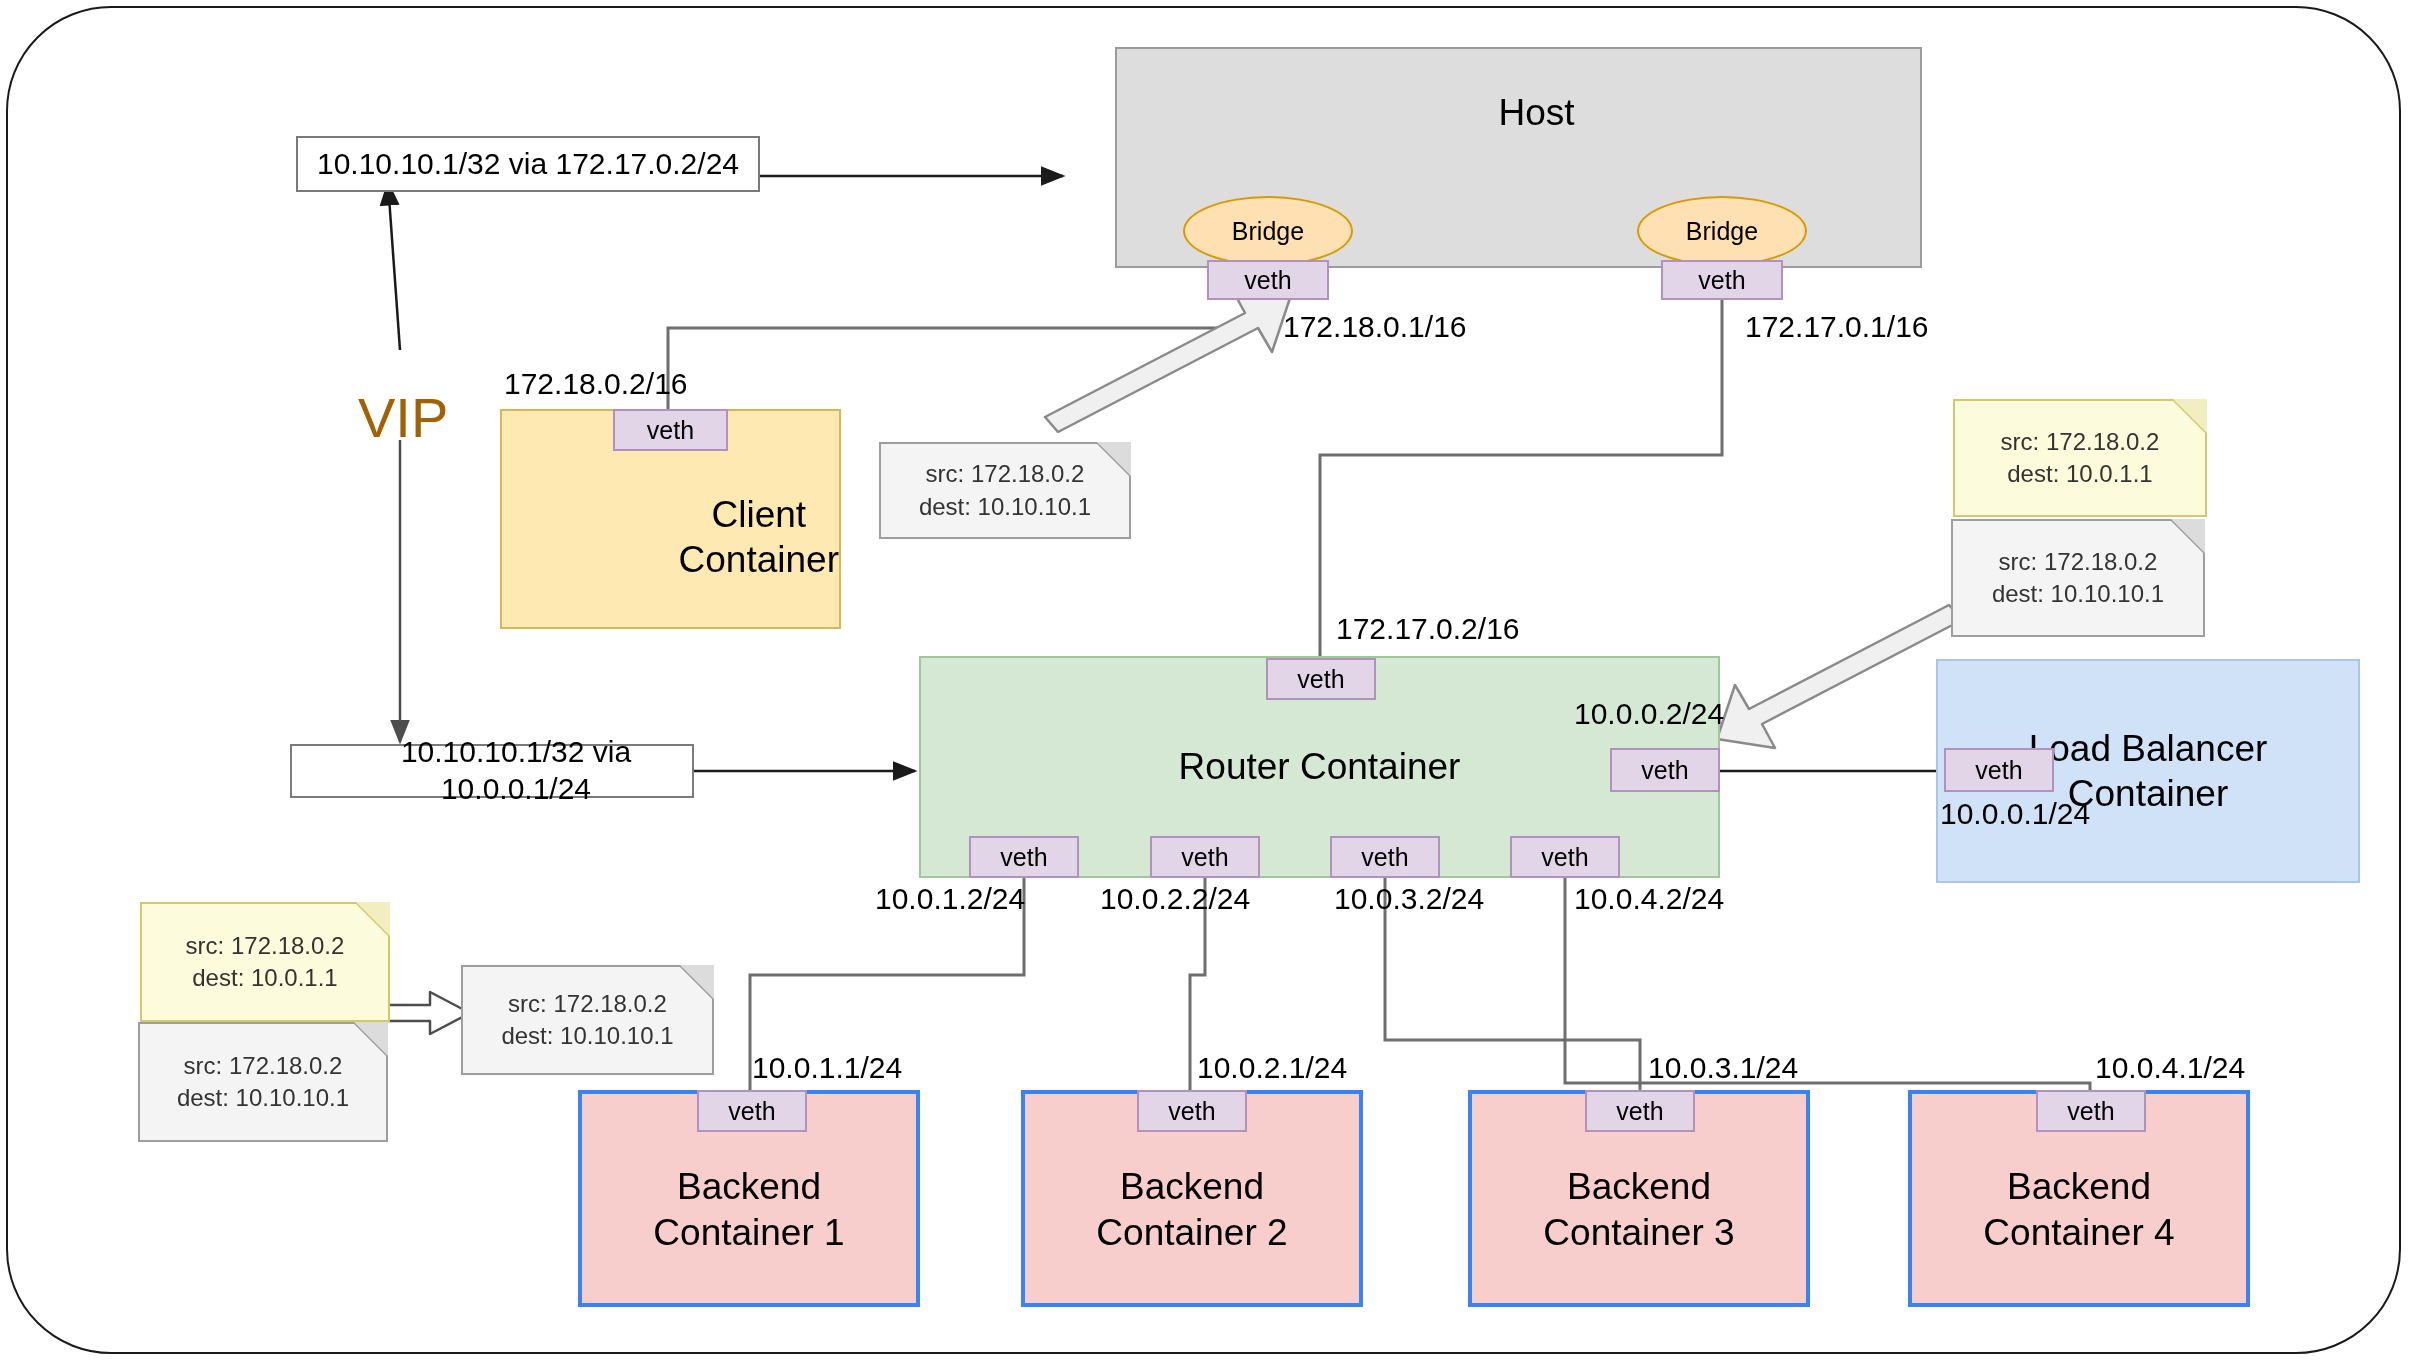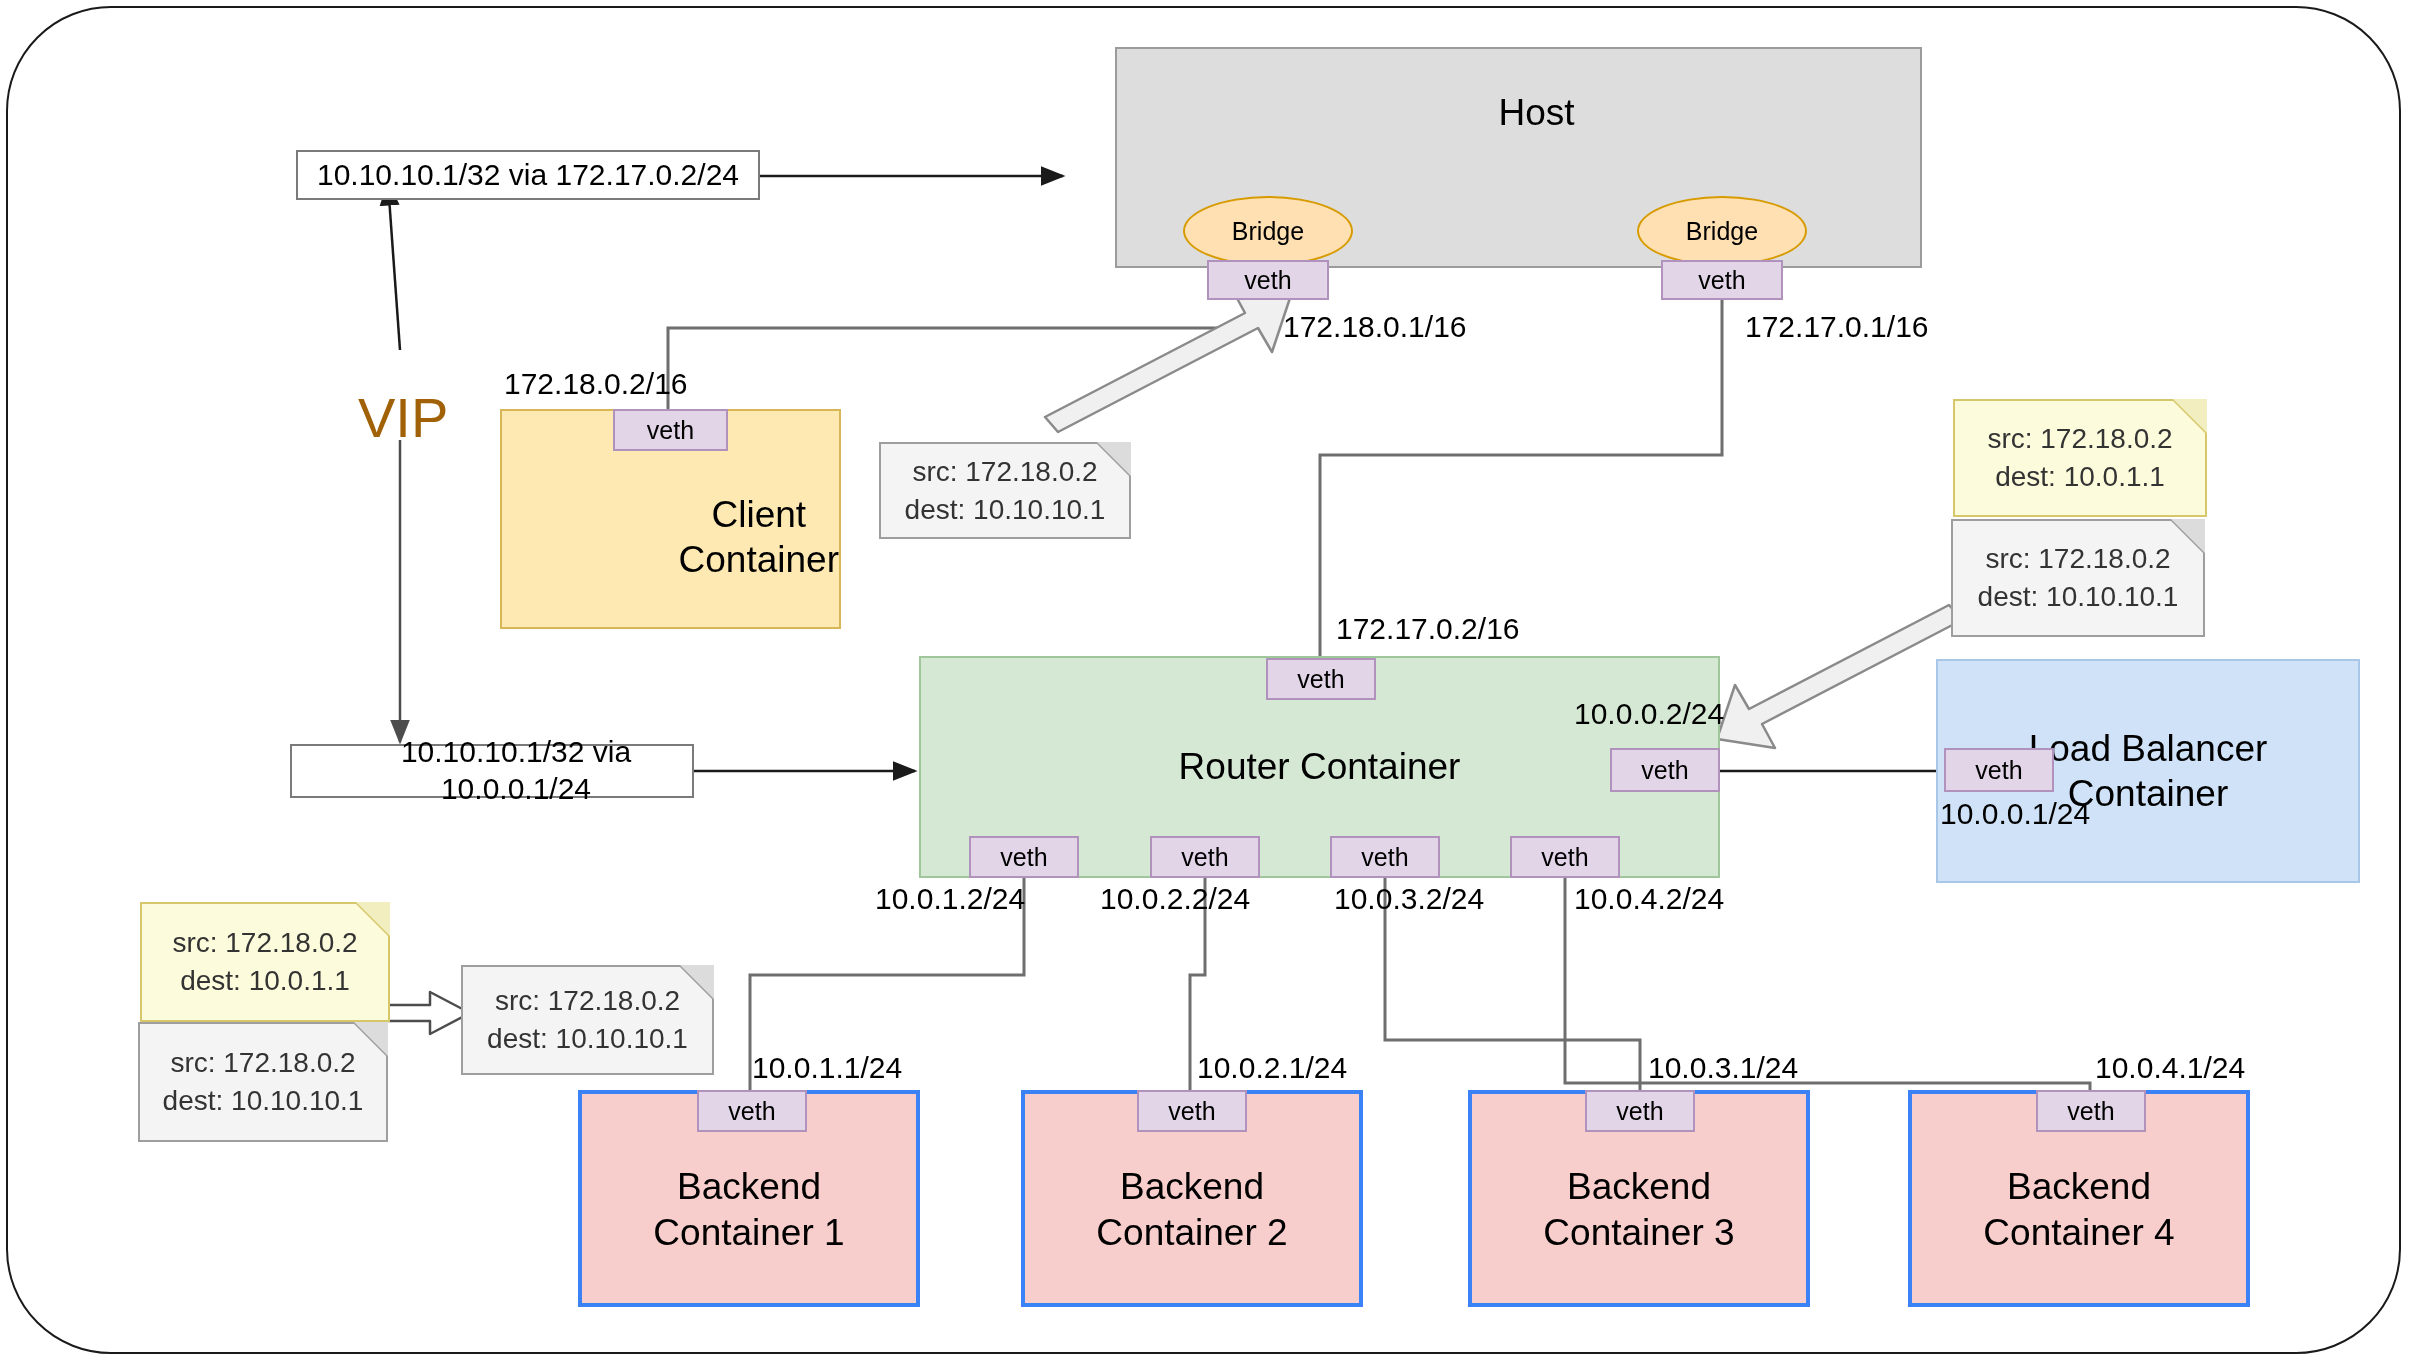--- a/index.html
+++ b/index.html
@@ -19,21 +19,21 @@
   .router{background:#d5e8d4;border:2px solid #9fc79b;font-size:37px;color:#000;}
   .lb{background:#cfe2f7;border:2px solid #a8c6e8;font-size:37px;color:#000;}
   .backend{background:#f8cecc;border:4px solid #3b82f6;font-size:37px;color:#000;}
   .veth{background:#e1d5e7;border:2px solid #b092bd;font-size:25px;color:#000;
         display:flex;align-items:center;justify-content:center;}
   .bridge{background:#ffe0b3;border:2px solid #d79b00;border-radius:50%;
           font-size:25px;color:#000;display:flex;align-items:center;justify-content:center;}
   .routebox{background:#ffffff;border:2px solid #7a7a7a;font-size:30px;color:#000;
             display:flex;align-items:center;justify-content:center;}
   
-  .note{position:absolute;box-sizing:border-box;font-size:28px;color:#333;
+  .note{position:absolute;box-sizing:border-box;font-size:24px;color:#333;
         display:flex;flex-direction:column;align-items:center;justify-content:center;line-height:1.35;}
   .note-grey{background:#f4f4f4;border:2px solid #9e9e9e;}
   .note-yellow{background:#fcfbdb;border:2px solid #d6c86a;}
   .note .fold{position:absolute;right:-2px;top:-2px;width:0;height:0;}
   .note-grey .fold{border-left:34px solid transparent;border-top:34px solid #dcdcdc;
                    filter:drop-shadow(-1px 1px 0 #9e9e9e);}
   .note-yellow .fold{border-left:34px solid transparent;border-top:34px solid #f2eec0;
                    filter:drop-shadow(-1px 1px 0 #d6c86a);}
   .note-txt{white-space:nowrap;}
   svg.wires{position:absolute;left:0;top:0;width:2411px;height:1361px;pointer-events:none;}
@@ -86,21 +86,21 @@
 
     <g>
       <path d="M1962,620 L1762,724 L1775,748 L1717,739 L1735,685 L1749,709 L1949,605 z" fill="#f0f0f0" stroke="#8a8a8a" stroke-width="2.5" stroke-linejoin="round"></path>
     </g>
 
     <g>
       <path d="M375,1005 L430,1005 L430,992 L470,1013 L430,1034 L430,1021 L375,1021 z" fill="#ffffff" stroke="#4d4d4d" stroke-width="2.5" stroke-linejoin="round"></path>
     </g>
   </svg>
 
-  <div class="box routebox abs" style="left:296px;top:150px;width:464px;height:50px;">
+  <div class="box routebox abs" style="left:296px;top:136px;width:464px;height:56px;">
     <span>10.10.10.1/32 via 172.17.0.2/24</span>
   </div>
 
   <div class="box routebox abs" style="left:290px;top:744px;width:404px;height:54px;padding-left:48px;">
     <span>10.10.10.1/32 via 10.0.0.1/24</span>
   </div>
 
   <div class="vip" style="left:358px;top:385px;">VIP</div>
 
   <div class="box host abs" style="left:1115px;top:47px;width:807px;height:221px;padding-left:36px;">

